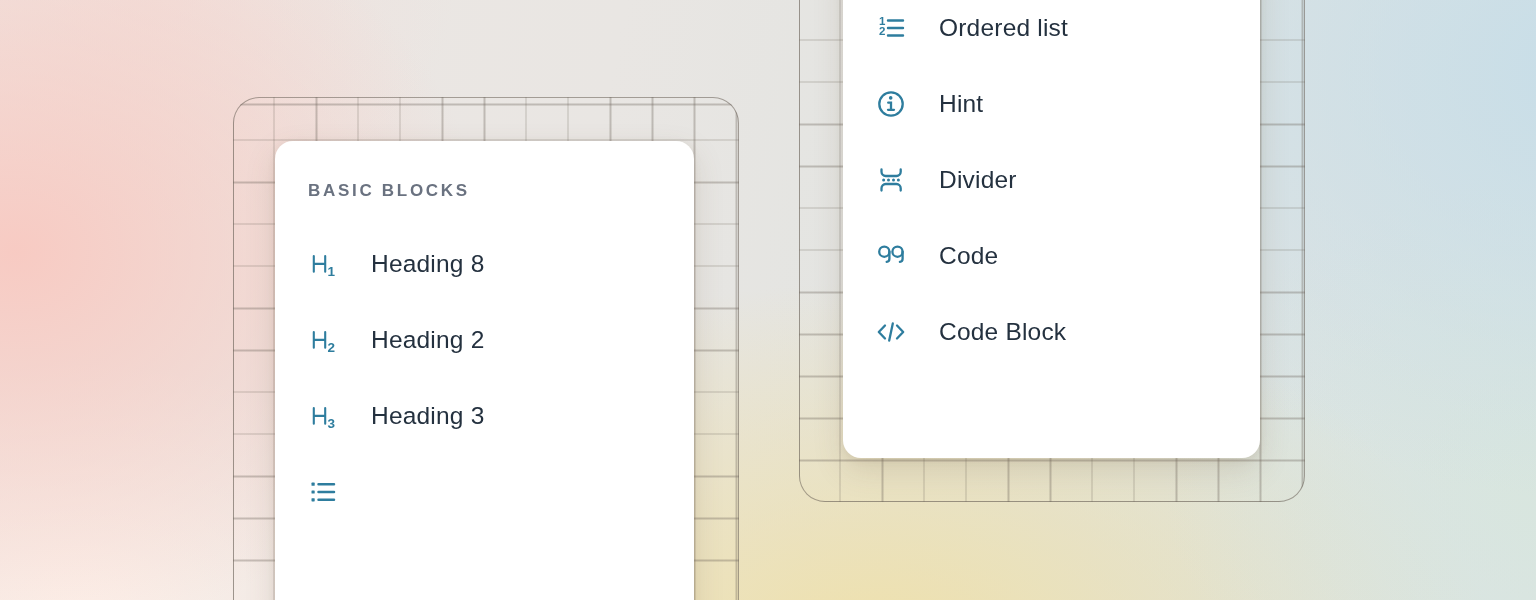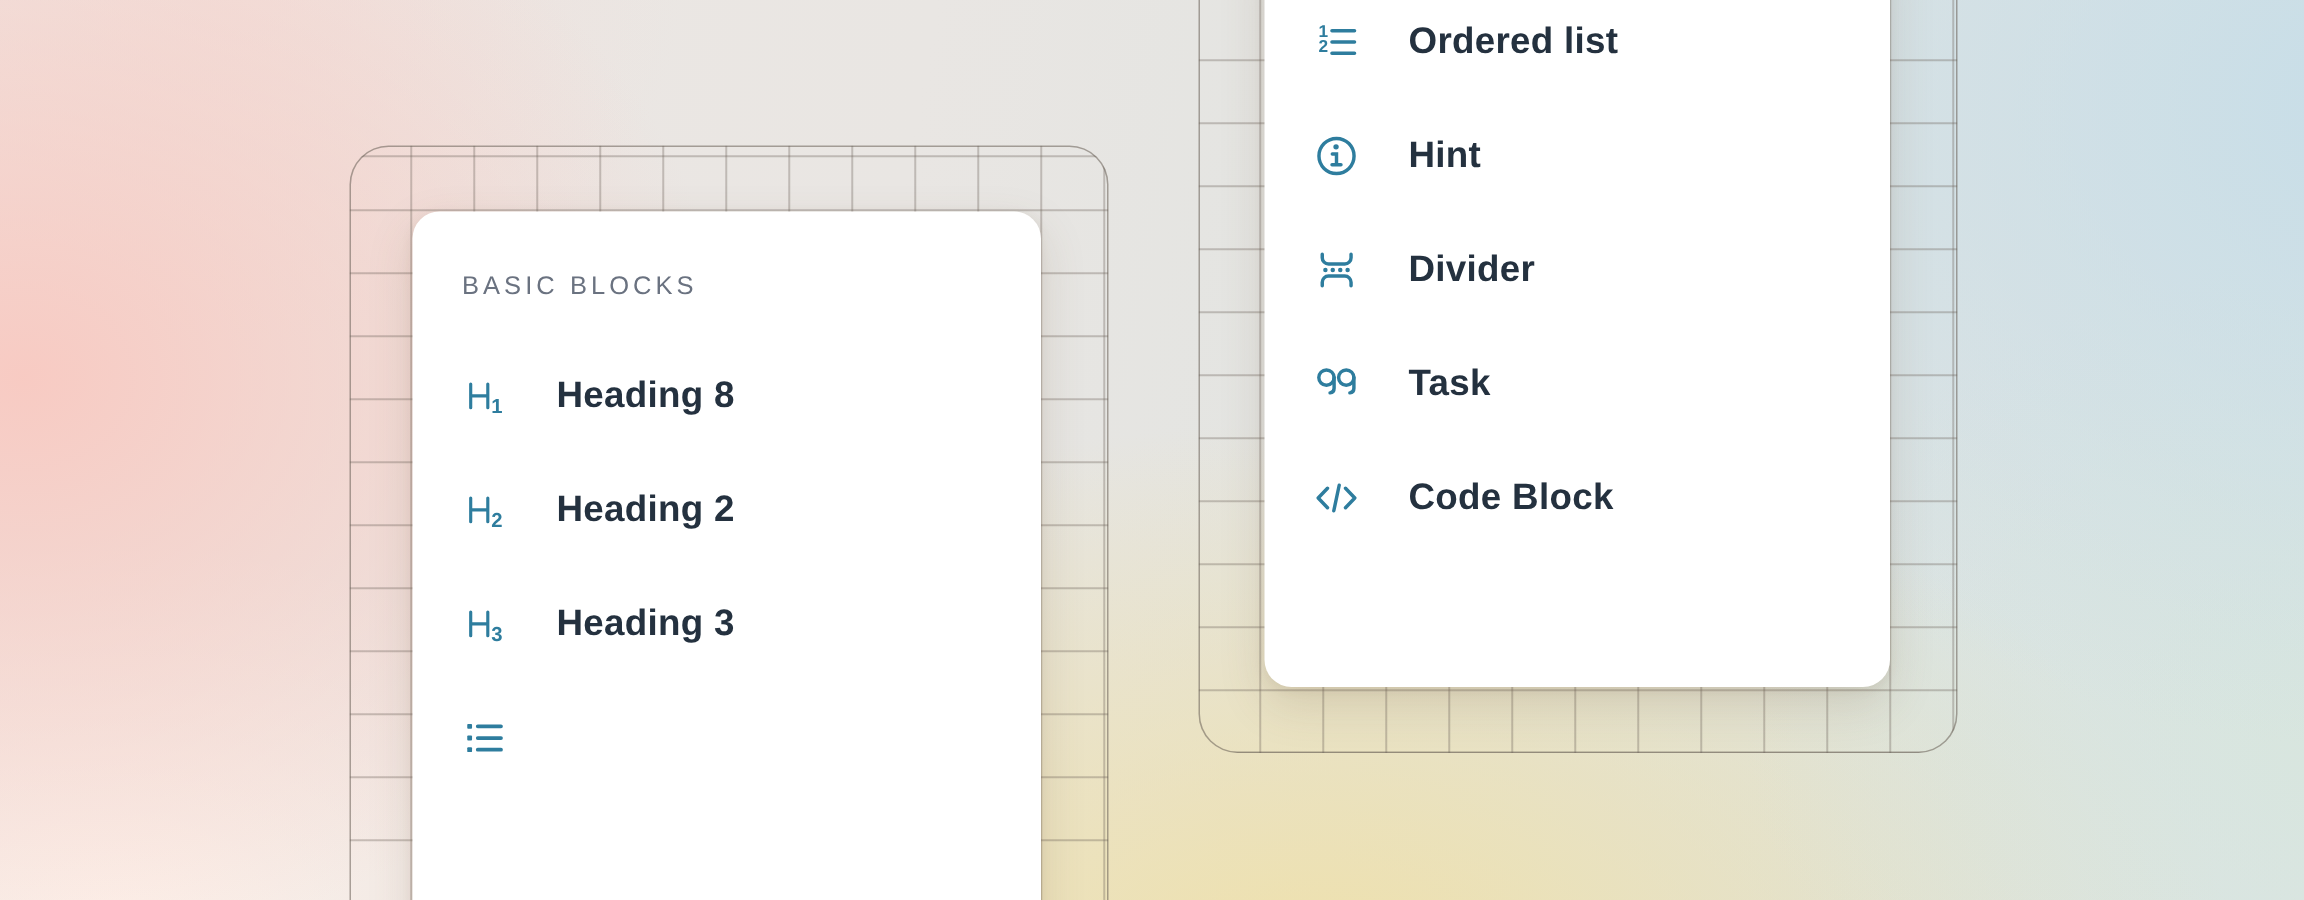--- a/index.html
+++ b/index.html
@@ -38,42 +38,42 @@
     position:absolute;
     background:var(--panel-bg);
     border-radius:18px;
     box-shadow:0 12px 30px rgba(112,86,62,0.17), 0 2px 8px rgba(112,86,62,0.08);
   }
   .panel.left{ left:275px; top:141px; width:419px; height:520px; }
   .panel.right{ left:843px; top:-48px; width:417px; height:506px; }
 
   .section-label{
     margin:40px 0 0 33px;
-    font-size:17px; font-weight:normal; line-height:20px;
+    font-size:17px; font-weight:bold; line-height:20px;
     letter-spacing:2.7px;
     color:var(--section-label-color);
   }
   .menu-list{ list-style:none; margin:0; padding:0; }
   .panel.left  .menu-list{ margin-top:25px; }
   .panel.right .menu-list{ padding-top:38px; }
 
   .menu-item{
     display:flex; align-items:center;
     height:76px; padding-left:32px;
     cursor:pointer;
   }
   .menu-icon{
     width:32px; height:32px; flex:none;
     color:var(--icon-accent);
   }
   .menu-icon svg{ display:block; width:32px; height:32px; }
   .menu-icon text{ font-family:"Liberation Sans",sans-serif; }
   .menu-label{
     margin-left:32px;
-    font-size:24.5px; font-weight:bold;
+    font-size:24.5px; font-weight:normal;
     letter-spacing:0.2px;
     color:var(--label-color);
     white-space:nowrap;
   }
 </style>
 </head>
 <body>
 
 <div class="grid-card left"></div>
 <div class="grid-card right"></div>
@@ -169,21 +169,21 @@
 
     <li class="menu-item">
       <span class="menu-icon">
         <svg viewBox="0 0 32 32" fill="none" stroke="currentColor" stroke-width="2.3" stroke-linecap="round">
           <circle cx="9.3" cy="11.7" r="5.1"></circle>
           <path d="M14.4 11.7 V18.8 Q14.4 21.6 11.7 21.9"></path>
           <circle cx="22.5" cy="11.7" r="5.1"></circle>
           <path d="M27.6 11.7 V18.8 Q27.6 21.6 24.9 21.9"></path>
         </svg>
       </span>
-      <span class="menu-label">Task</span>
+      <span class="menu-label">Code</span>
     </li>
 
     <li class="menu-item">
       <span class="menu-icon">
         <svg viewBox="0 0 32 32" fill="none" stroke="currentColor" stroke-width="2.3" stroke-linecap="round" stroke-linejoin="round">
           <path d="M10 9.5 L3.8 16 L10 22.5"></path>
           <path d="M22 9.5 L28.2 16 L22 22.5"></path>
           <path d="M17.8 7.5 L14.2 24.5"></path>
         </svg>
       </span>

